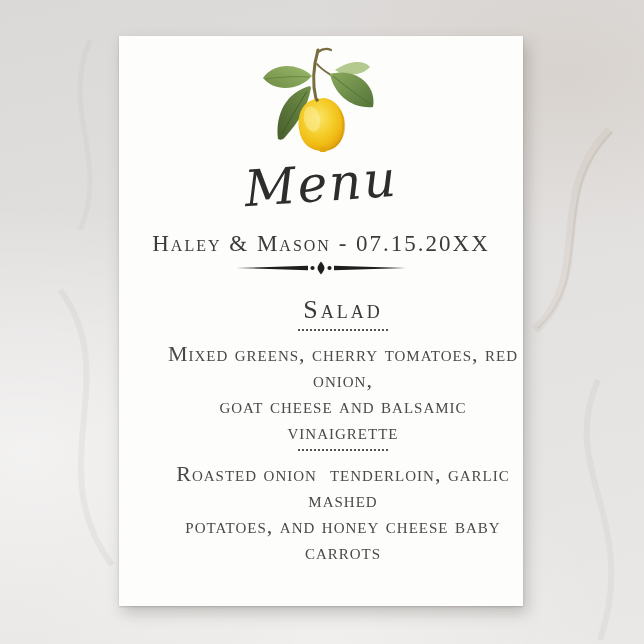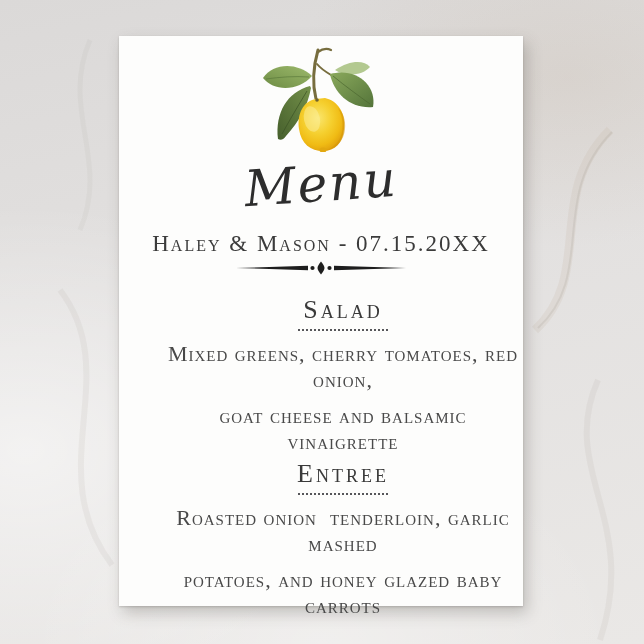--- a/index.html
+++ b/index.html
@@ -52,21 +52,21 @@
     width: 90px; height: 0;
     border-top: 2px dotted #56565a;
     margin: 4px auto 0;
   }
   .menu-line {
     margin: 10px auto 0;
     font-size: 22px; line-height: 26px;
     font-variant: small-caps; letter-spacing: 1px;
     color: #494949; white-space: pre-wrap;
   }
-  .menu-line + .menu-line { margin-top: 10px; }
+  .menu-line + .menu-line { margin-top: 0; }
   .menu-section--items .menu-line { line-height: 28px; }
 </style>
 </head>
 <body>
 
 <div class="stage">
 
   <svg class="veins" width="644" height="644" viewBox="0 0 644 644" aria-hidden="true">
     <path d="M610,130 C545,195 595,275 535,330" fill="none" stroke="#c2b29e" stroke-width="9" stroke-opacity="0.18"></path>
     <path d="M612,132 C548,196 597,274 538,328" fill="none" stroke="#9a938c" stroke-width="2" stroke-opacity="0.18"></path>
@@ -134,21 +134,20 @@
     </svg>
 
     <section class="menu-section first">
       <h2 class="section-title">Salad</h2>
       <div class="dots"></div>
       <p class="menu-line">Mixed greens, cherry tomatoes, red onion,</p>
       <p class="menu-line">goat cheese and balsamic vinaigrette</p>
     </section>
 
     <section class="menu-section">
-      <h2 class="section-title">Entree</h2>
       <div class="dots"></div>
       <p class="menu-line">Roasted onion  tenderloin, garlic mashed</p>
-      <p class="menu-line">potatoes, and honey glazed baby carrots</p>
+      <p class="menu-line">potatoes, and honey cheese baby carrots</p>
     </section>
 
 
   </div>
 </div>
 
 </body></html>

